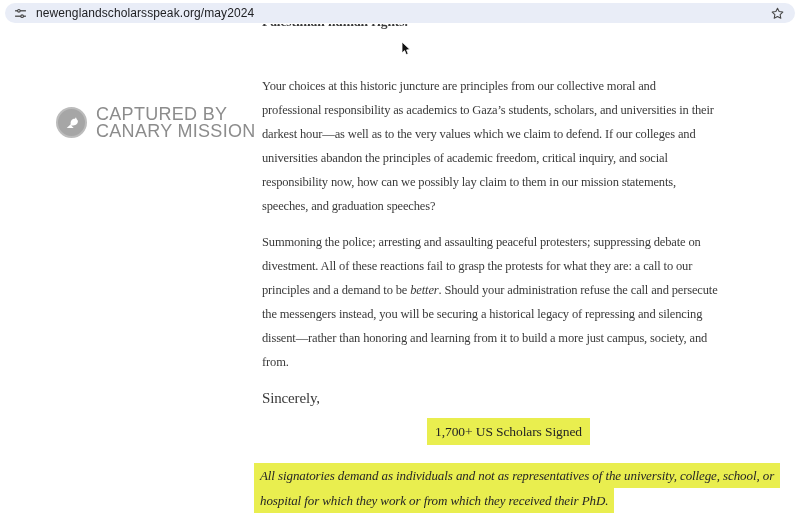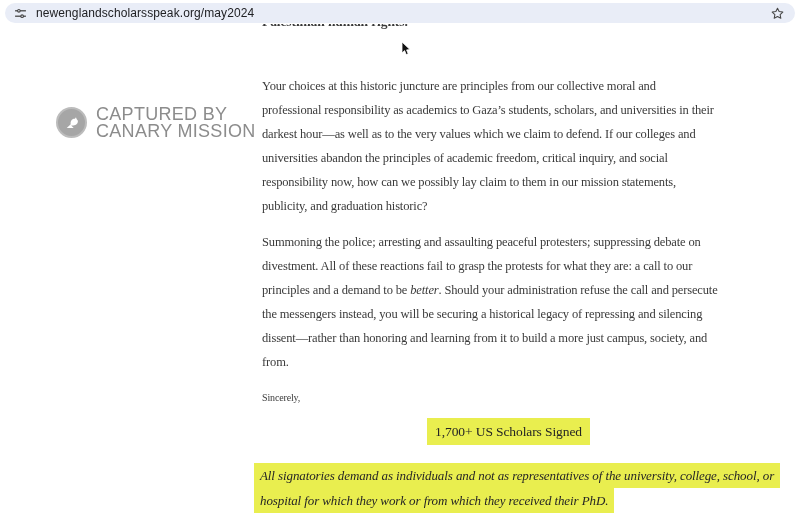--- a/index.html
+++ b/index.html
@@ -28,21 +28,21 @@
   
   .column { position: absolute; left: 262px; top: 0; width: 493px; color: #3a3a3a;
     font-family: "Liberation Serif", "DejaVu Serif", serif; }
   .clip-head { height: 8px; overflow: hidden; position: relative; }
   .clip-head span { display: block; font-weight: bold; font-size: 13.5px; line-height: 20px;
     margin-top: -12px; letter-spacing: -0.1px; white-space: nowrap; }
   .letter { margin-top: 42px; }
   .para { margin-bottom: 12px; }
   .line { white-space: nowrap; font-size: 12.5px; line-height: 24px; letter-spacing: -0.15px; }
   .line em { font-style: italic; }
-  .closing { font-size: 10px; line-height: 24px; letter-spacing: -0.15px; }
+  .closing { font-size: 15px; line-height: 24px; letter-spacing: -0.15px; }
 
   .badge-row { margin-top: 8px; text-align: center; }
   .badge { display: inline-block; background: #e9ee4f; color: #252525; font-size: 13.5px;
     line-height: 21px; padding: 3px 8px; letter-spacing: -0.1px; }
 
   .disclaimer { margin-top: 18px; margin-left: -8px; }
   .disclaimer .dline { height: 25px; white-space: nowrap; }
   .disclaimer .hl { display: inline-block; background: #e9ee4f; color: #252525;
     font-style: italic; font-size: 13px; line-height: 19px; padding: 3px 6px;
     letter-spacing: -0.1px; }
@@ -90,21 +90,21 @@
       <span>Palestinian human rights.</span>
     </div>
 
     <div class="letter" id="letter-body">
         <div class="para">
           <div class="line"><span>Your choices at this historic juncture are principles from our collective moral and</span></div>
           <div class="line"><span>professional responsibility as academics to Gaza’s students, scholars, and universities in their</span></div>
           <div class="line"><span>darkest hour—as well as to the very values which we claim to defend. If our colleges and</span></div>
           <div class="line"><span>universities abandon the principles of academic freedom, critical inquiry, and social</span></div>
           <div class="line"><span>responsibility now, how can we possibly lay claim to them in our mission statements,</span></div>
-          <div class="line"><span>publicity, and graduation historic?</span></div>
+          <div class="line"><span>speeches, and graduation speeches?</span></div>
         </div>
         <div class="para">
           <div class="line"><span>Summoning the police; arresting and assaulting peaceful protesters; suppressing debate on</span></div>
           <div class="line"><span>divestment. All of these reactions fail to grasp the protests for what they are: a call to our</span></div>
           <div class="line"><span>principles and a demand to be </span><em>better</em><span>. Should your administration refuse the call and persecute</span></div>
           <div class="line"><span>the messengers instead, you will be securing a historical legacy of repressing and silencing</span></div>
           <div class="line"><span>dissent—rather than honoring and learning from it to build a more just campus, society, and</span></div>
           <div class="line"><span>from.</span></div>
         </div>
       </div>

